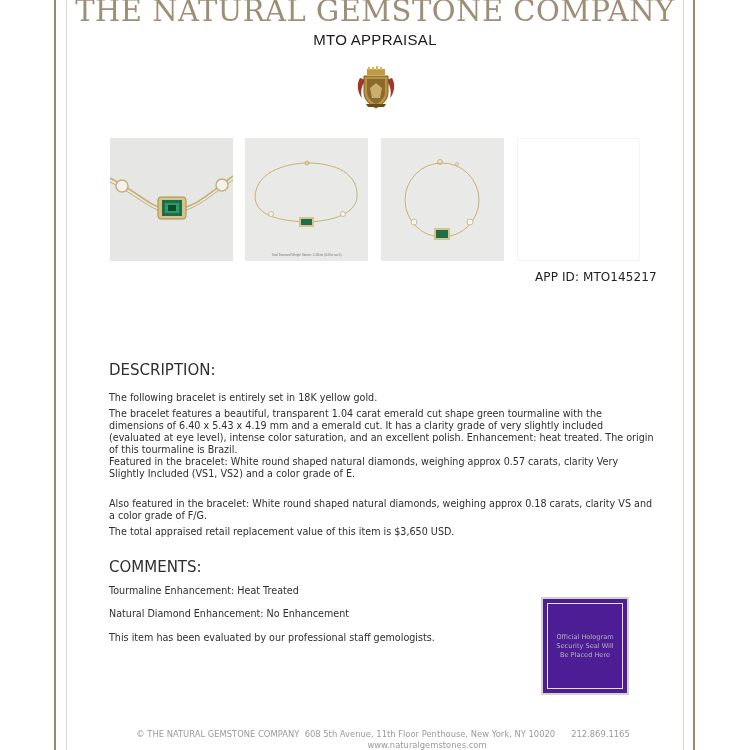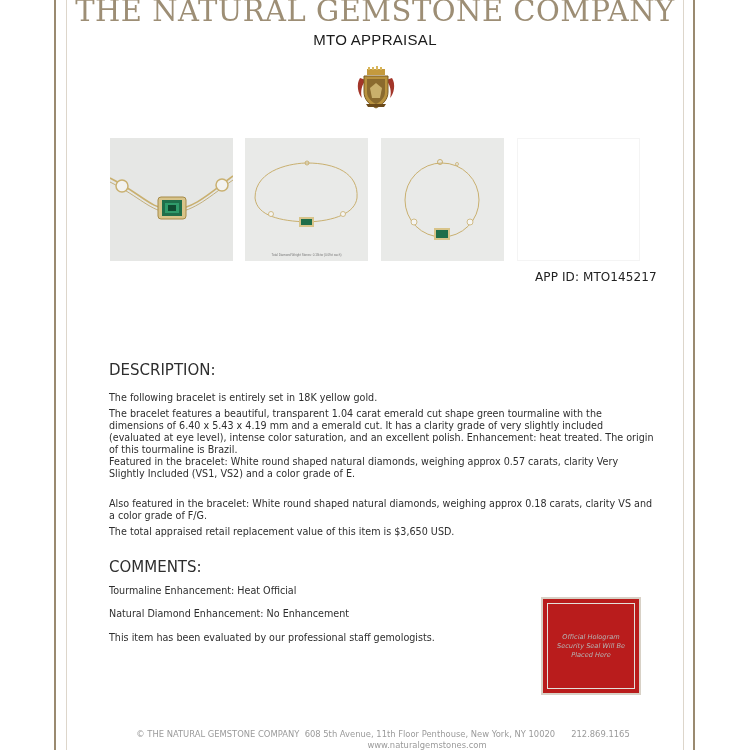--- a/index.html
+++ b/index.html
@@ -33,22 +33,22 @@
     .app-id {
       position: absolute; top: 270px; left: 535px; font-size: 12px; color: #222;
       font-family: "DejaVu Sans", sans-serif; letter-spacing: 0.1px;
     }
 
     .section { position: absolute; left: 109px; width: 545px; font-size: 9.6px; line-height: 12px; color: #2e2e2e; font-family: "DejaVu Sans", sans-serif; }
     .section p { margin: 0; }
     .section-heading { font-size: 15px; color: #2e2e2e; }
 
     .seal {
-      position: absolute; left: 541px; top: 597px; width: 100px; height: 98px;
-      border: 2px solid #d8d1c6; background: #b91c1c; font-style: italic;
+      position: absolute; left: 541px; top: 597px; width: 88px; height: 98px;
+      border: 2px solid #d8d1c6; background: #4c1d95;
     }
     .seal-inner {
       position: absolute; left: 4px; top: 4px; right: 4px; bottom: 4px;
       border: 1px solid #e4e0da; display: flex; align-items: center; justify-content: center;
       text-align: center; font-size: 6.6px; line-height: 9px; color: #b5b5b5;
       font-family: "DejaVu Sans", sans-serif; padding: 0 6px;
     }
 
     .footer-line {
       position: absolute; left: 0; width: 750px; text-align: center;
@@ -148,21 +148,21 @@
   <p>Also featured in the bracelet: White round shaped natural diamonds, weighing approx 0.18 carats, clarity VS and a color grade of F/G.</p>
 </div>
 <div class="section" style="top:526px;">
   <p>The total appraised retail replacement value of this item is $3,650 USD.</p>
 </div>
 
 <div class="section" style="top:561px;">
   <p class="section-heading">COMMENTS:</p>
 </div>
 <div class="section" style="top:585px; width:400px;">
-  <p>Tourmaline Enhancement: Heat Official</p>
+  <p>Tourmaline Enhancement: Heat Treated</p>
 </div>
 <div class="section" style="top:608px; width:400px;">
   <p>Natural Diamond Enhancement: No Enhancement</p>
 </div>
 <div class="section" style="top:632px; width:400px;">
   <p>This item has been evaluated by our professional staff gemologists.</p>
 </div>
 
 <div class="seal">
   <div class="seal-inner">Official Hologram Security Seal Will Be Placed Here</div>

